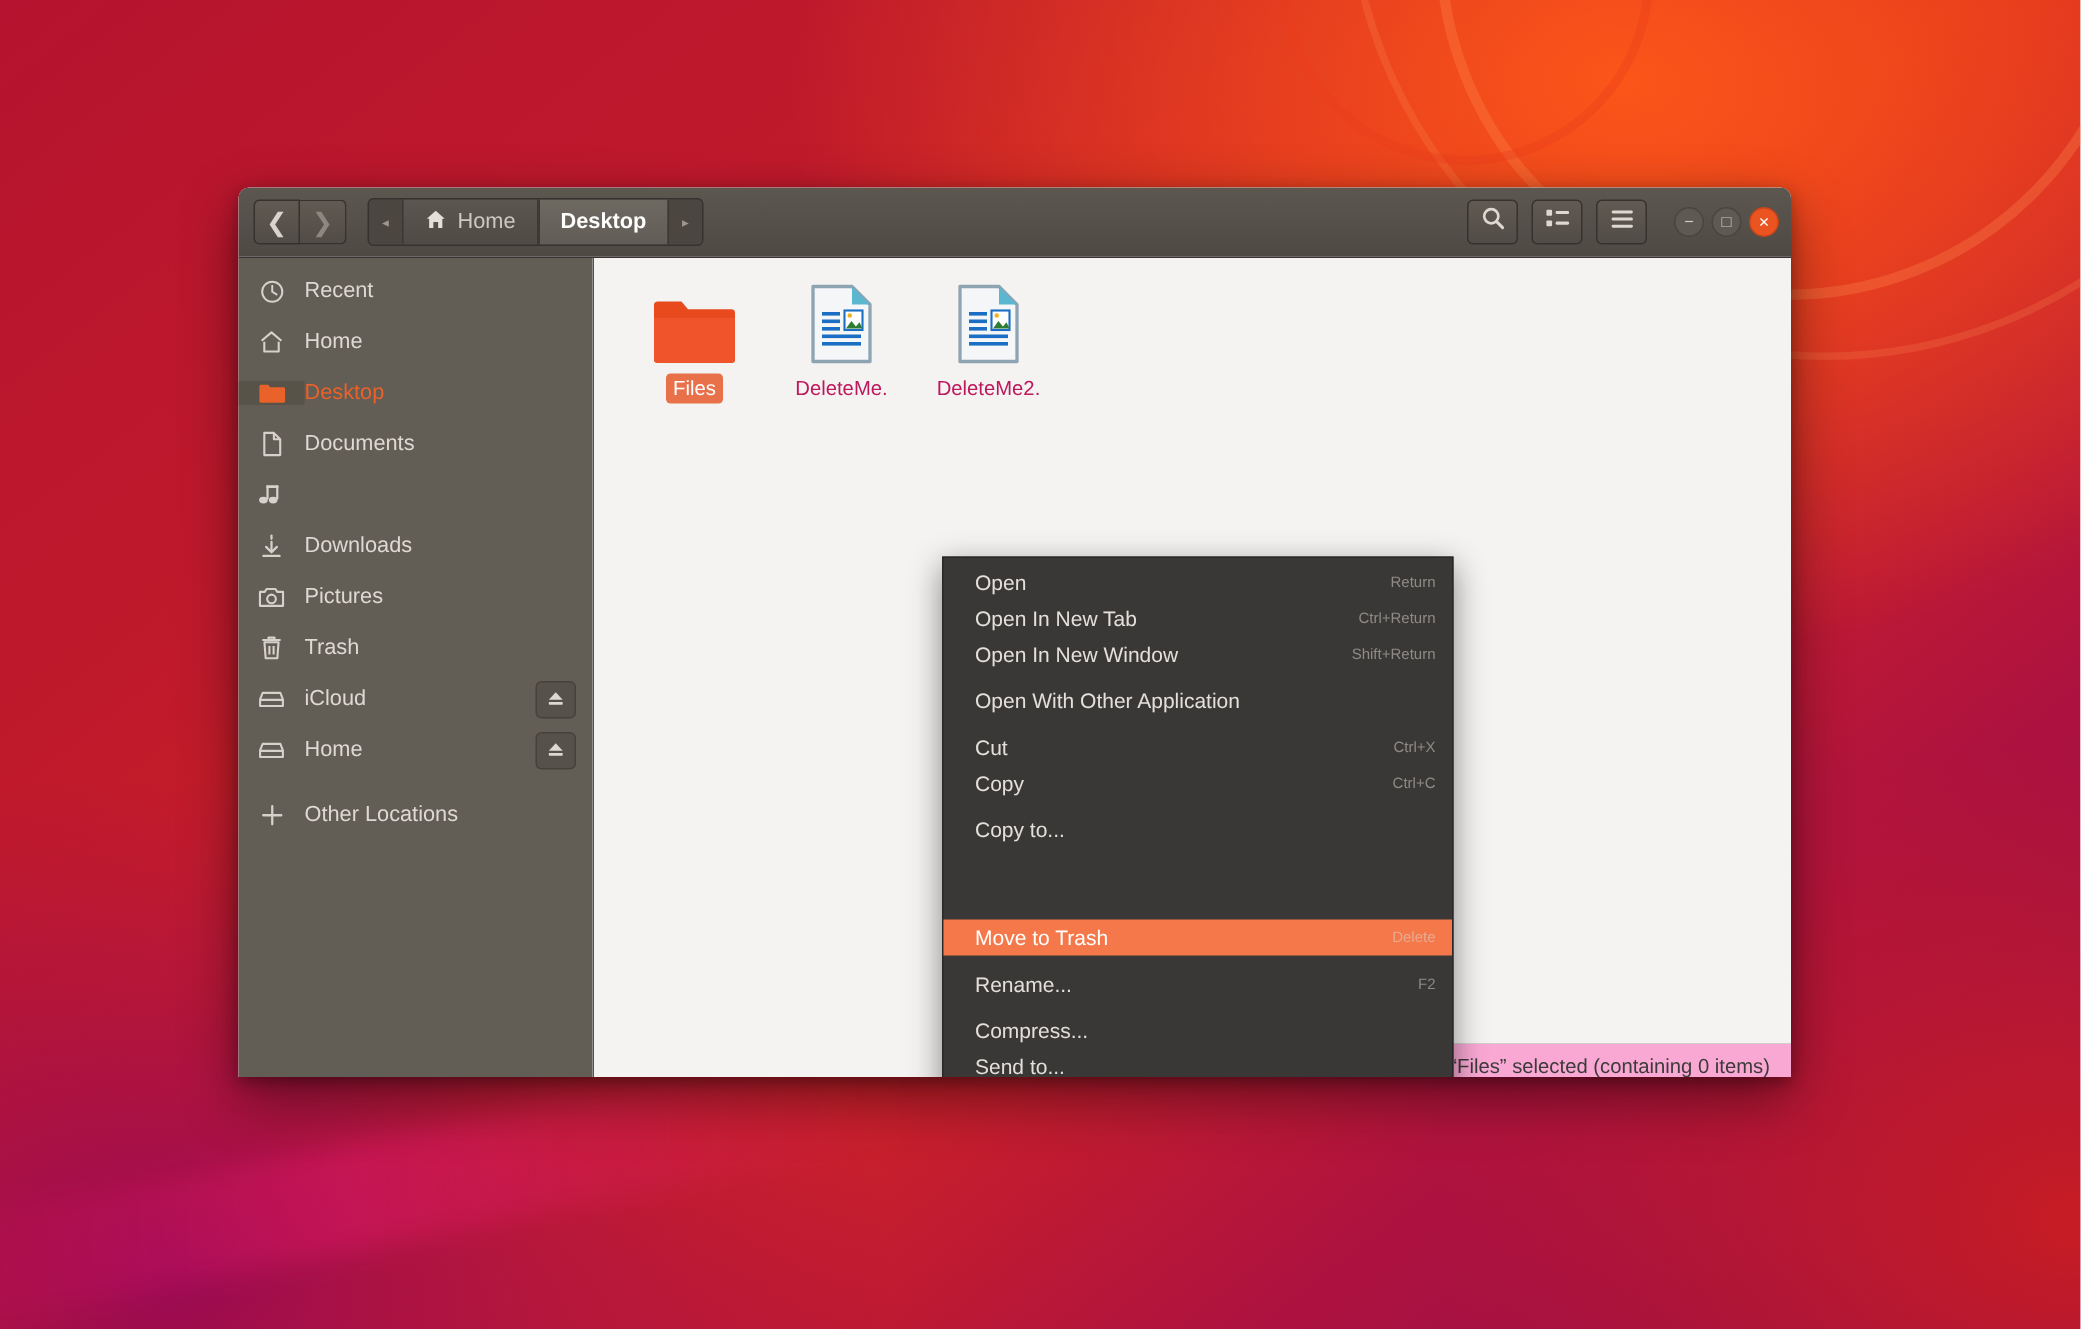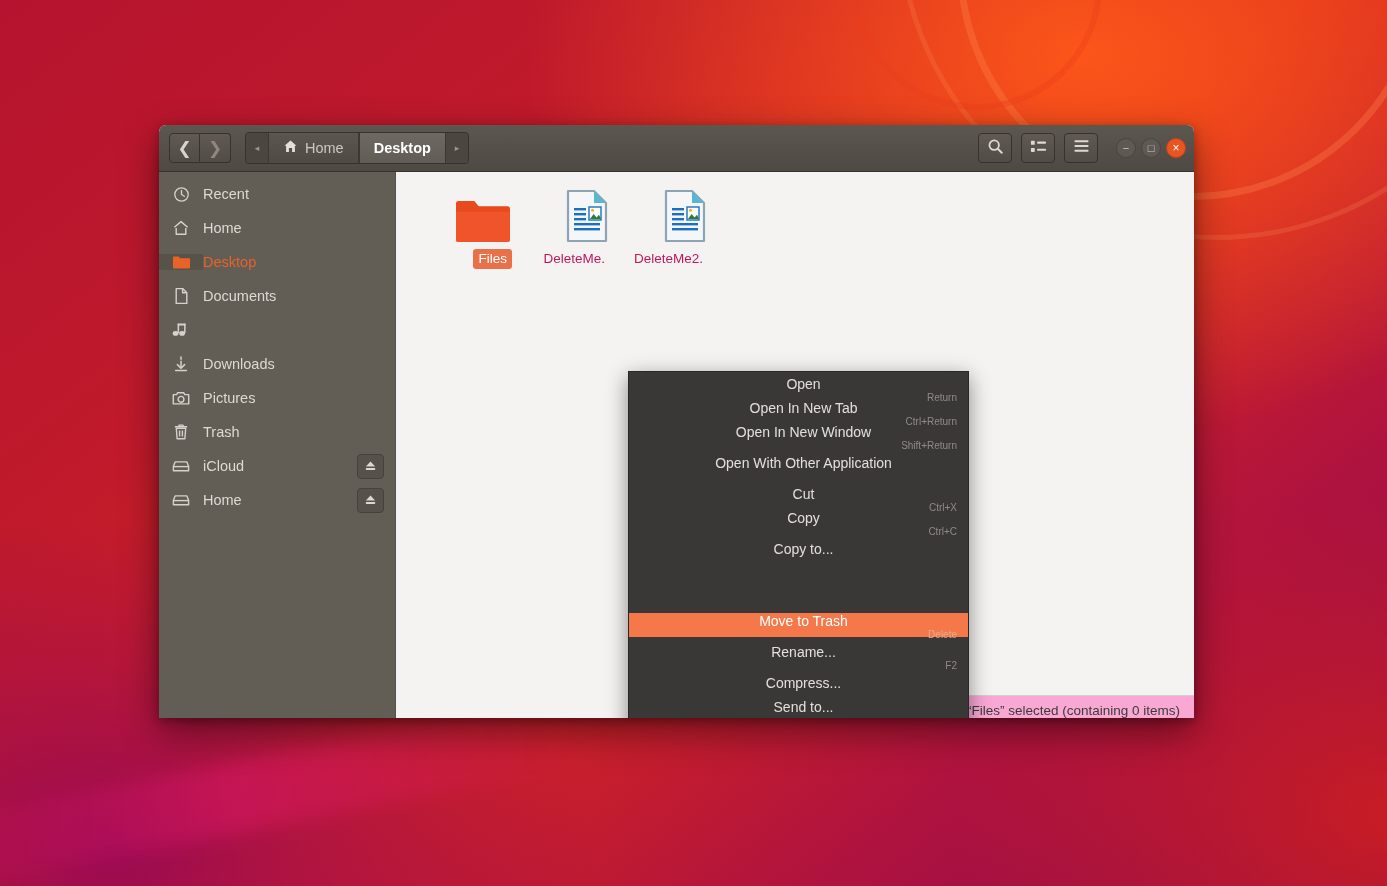--- a/index.html
+++ b/index.html
@@ -165,21 +165,21 @@
     position:relative;
     border-left:1px solid #55504a;
     min-width:0;
   }
   #iconview{
     display:flex; gap:0px;
     padding:14px 10px 0 18px;
   }
   .fitem{
     width:98px;
-    display:flex; flex-direction:column; align-items:flex-end;
+    display:flex; flex-direction:column; align-items:center;
     cursor:pointer;
   }
   .fitem .glyph{ height:58px; display:flex; align-items:flex-end; justify-content:center; }
   .fname{
     margin-top:5px;
     font-size:13.5px; color:#be185d;
     text-align:center; line-height:1.15;
     padding:2px 5px; border-radius:3px;
     white-space:nowrap;
   }
@@ -209,21 +209,20 @@
     padding:4px 0 4px 0;
     z-index:40;
   }
   .mi{
     display:flex; align-items:center;
     height:24px;
     padding:0 11px 0 21px;
     color:#e3dfdb; font-size:14px;
     cursor:pointer;
     white-space:nowrap;
-    flex-direction:column;
   }
   .mi .accel{
     margin-left:auto;
     color:#8e8a86; font-size:10px;
   }
   .mi.hl{ background:#f4784a; color:#ffffff;margin-top:48px; }
   .mi.hl .accel{ color:#e8aa90; }
   .msep{ height:7px; }
 </style>
 </head>
@@ -414,20 +413,28 @@
           </span>
           <span class="side-label">Home</span>
           <span class="eject">
             <svg width="13" height="12" viewBox="0 0 14 13" fill="#ddd8d1">
               <path d="M7 1.6 12 7H2z"></path>
                 <rect x="2" y="8.6" width="10" height="2.1" rx="0.5"></rect>
             </svg>
           </span>
         </div>
 
+        <div class="side-row" style="margin-top:9px">
+          <span class="side-ico">
+            <svg width="17" height="17" viewBox="0 0 18 18" stroke="#d6d1ca" stroke-width="1.6" stroke-linecap="round">
+              <path d="M9 2.6v12.8M2.6 9h12.8"></path>
+            </svg>
+          </span>
+          <span class="side-label">Other Locations</span>
+        </div>
       </div>
 
       <div id="content">
 
         <div id="iconview">
 
           <div class="fitem selected">
             <span class="glyph">
               <svg width="58" height="48" viewBox="0 0 58 48">
                 <path d="M2 7.5a2.5 2.5 0 012.5-2.5h15.8l4.4 5.2H53.5A2.5 2.5 0 0156 12.7v30.8a2.5 2.5 0 01-2.5 2.5h-49A2.5 2.5 0 012 43.5z" fill="#e8491d"></path>

